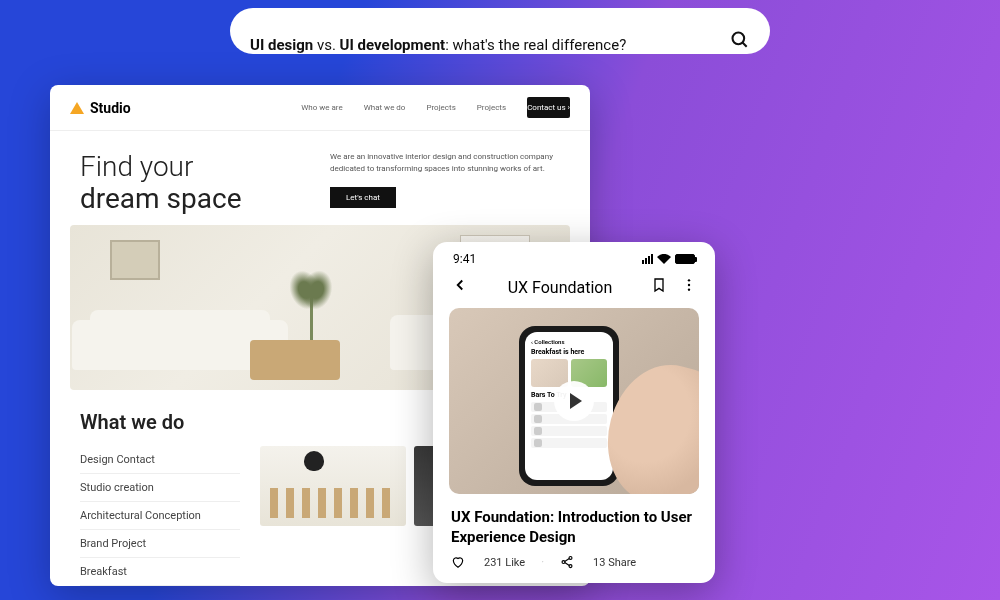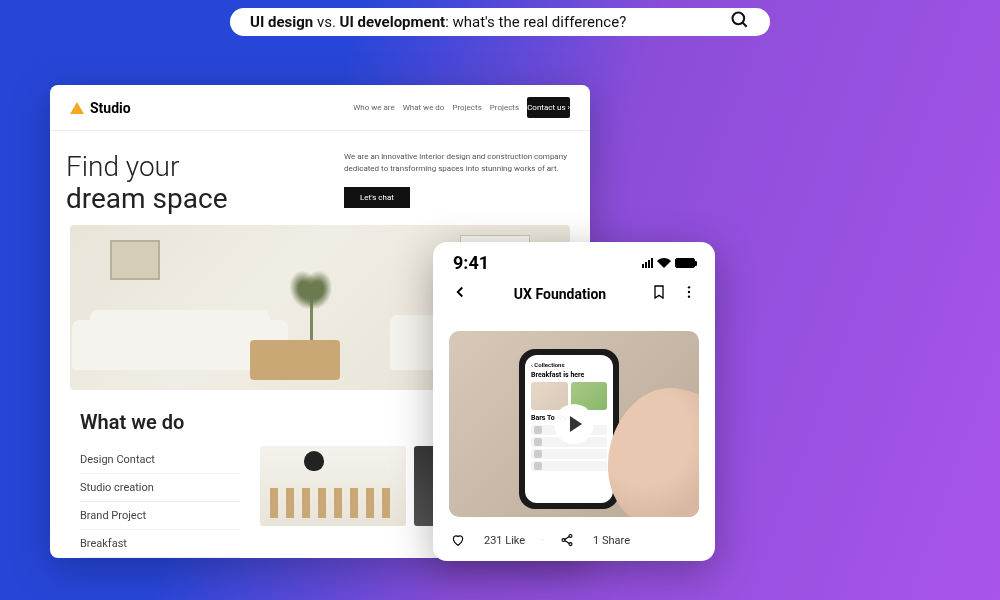--- a/index.html
+++ b/index.html
@@ -1,27 +1,27 @@
 <!DOCTYPE html>
 <html><head>
 <meta charset="utf-8">
 <style>
 *{margin:0;padding:0;box-sizing:border-box;font-family:-apple-system,BlinkMacSystemFont,"Segoe UI",Roboto,sans-serif}
 body{width:1000px;height:600px;background:linear-gradient(110deg,#2646d8 0%,#2646d8 30%,#8b4dd8 55%,#a855e8 100%);overflow:hidden;position:relative}
-.search-bar{position:absolute;top:8px;left:230px;width:540px;height:28px;background:#fff;border-radius:24px;display:flex;align-items:center;padding:0 20px;justify-content:space-between}
+.search-bar{position:absolute;top:8px;left:230px;width:540px;height:46px;background:#fff;border-radius:24px;display:flex;align-items:flex-end;padding:0 20px;justify-content:space-between}
 .search-text{font-size:15px;color:#111}
 .search-text b{font-weight:700}
 .search-icon svg{width:20px;height:20px}
 .website-card{position:absolute;top:85px;left:50px;width:540px;background:#fff;border-radius:8px;box-shadow:0 10px 40px rgba(0,0,0,.25);overflow:hidden}
 .site-header{display:flex;justify-content:space-between;padding:12px 20px;border-bottom:1px solid #eee}
 .logo{display:flex;align-items:center;gap:6px;font-weight:700;font-size:14px}
 .logo-tri{width:0;height:0;border-left:7px solid transparent;border-right:7px solid transparent;border-bottom:12px solid #f5a623}
-.site-nav{display:flex;align-items:center;gap:8px;font-size:8px;color:#666}
+.site-nav{display:flex;align-items:center;gap:21px;font-size:8px;color:#666}
 .contact-btn{background:#111;color:#fff;padding:6px 0;font-size:8px;border-radius:2px}
-.hero{padding:20px 16px 10px;display:flex;justify-content:space-between;gap:20px}
+.hero{padding:20px 30px 10px;display:flex;justify-content:space-between;gap:20px}
 .hero-left h1{font-size:28px;font-weight:300;line-height:1.15;color:#222}
 .hero-left h1 .bold{font-weight:400;display:block}
 .hero-right{flex:1;max-width:230px}
 .hero-right p{font-size:8px;color:#555;line-height:1.5;margin-bottom:10px}
 .lets-chat{background:#111;color:#fff;font-size:8px;padding:6px 16px;display:inline-block}
 .hero-img{margin:0 20px;height:165px;border-radius:4px;background:linear-gradient(135deg,#e8e4d8 0%,#f0ede4 40%,#e5e0d3 100%);position:relative;overflow:hidden}
 .sofa{position:absolute;bottom:20px;left:20px;width:180px;height:60px;background:#f5f3ed;border-radius:8px 8px 4px 4px}
 .sofa::before,.sofa::after{content:"";position:absolute;bottom:0;width:36px;height:50px;background:#f5f3ed;border-radius:8px 8px 4px 4px}
 .sofa::before{left:-18px}
 .sofa::after{right:-18px}
@@ -38,33 +38,33 @@
 .wwd-content{display:flex;gap:20px}
 .wwd-list{flex:0 0 160px}
 .wwd-item{font-size:11px;color:#444;padding:7px 0;border-bottom:1px solid #eee}
 .wwd-images{flex:1;display:flex;gap:8px}
 .wwd-img{flex:1;height:80px;border-radius:3px}
 .wwd-img.i1{background:linear-gradient(#f4f2ec,#e8e4d8);position:relative}
 .wwd-img.i1::after{content:"";position:absolute;bottom:8px;left:10px;right:10px;height:30px;background:repeating-linear-gradient(90deg,#c9a876 0 8px,transparent 8px 16px)}
 .wwd-img.i1::before{content:"";position:absolute;top:5px;left:30%;width:20px;height:20px;background:#222;border-radius:50% 50% 45% 45%}
 .wwd-img.i2{background:linear-gradient(#3a3a3a,#555)}
 .phone-card{position:absolute;top:242px;left:433px;width:282px;background:#fff;border-radius:14px;box-shadow:0 10px 40px rgba(0,0,0,.3);overflow:hidden}
-.status-bar{display:flex;justify-content:space-between;align-items:center;padding:10px 20px 4px;font-size:18px;font-weight:700}
+.status-bar{display:flex;justify-content:space-between;align-items:center;padding:10px 20px 4px;font-size:12px;font-weight:400}
 .status-icons{display:flex;gap:4px;align-items:center}
 .signal{display:flex;gap:1px;align-items:flex-end}
 .signal span{width:2px;background:#000}
 .signal span:nth-child(1){height:4px}.signal span:nth-child(2){height:6px}.signal span:nth-child(3){height:8px}.signal span:nth-child(4){height:10px}
 .battery{width:20px;height:10px;border:1px solid #000;border-radius:2px;position:relative;background:#000}
 .battery::after{content:"";position:absolute;right:-3px;top:2px;width:2px;height:5px;background:#000;border-radius:0 1px 1px 0}
 .app-header{display:flex;align-items:center;justify-content:space-between;padding:6px 18px 10px}
 .back-arrow svg{width:18px;height:18px}
-.app-title{font-weight:700;font-size:14px}
+.app-title{font-weight:400;font-size:16px}
 .header-actions{display:flex;gap:14px;align-items:center}
 .bookmark svg,.more-dots svg{width:16px;height:16px}
-.phone-hero{margin:16px 16px;height:186px;border-radius:10px;background:linear-gradient(135deg,#d8c8b8 0%,#c8b8a8 50%,#b8a898 100%);position:relative;overflow:hidden}
+.phone-hero{margin:0 16px;height:186px;border-radius:10px;background:linear-gradient(135deg,#d8c8b8 0%,#c8b8a8 50%,#b8a898 100%);position:relative;overflow:hidden}
 .inner-phone{position:absolute;top:18px;left:70px;width:100px;height:160px;background:#1a1a1a;border-radius:16px;padding:6px}
 .inner-screen{width:100%;height:100%;background:#fff;border-radius:12px;padding:6px;font-size:5px;overflow:hidden}
 .inner-screen .ih{font-size:6px;font-weight:600;margin-bottom:2px}
 .inner-screen .isub{font-size:7px;font-weight:700;margin:3px 0}
 .inner-row{display:flex;gap:3px;margin-bottom:4px}
 .inner-card{flex:1;height:28px;background:linear-gradient(135deg,#e8d8c8,#d8c8b8);border-radius:3px}
 .inner-card.green{background:linear-gradient(135deg,#a8c888,#88b868)}
 .inner-list-item{height:10px;background:#f4f4f4;border-radius:2px;margin-bottom:2px;display:flex;align-items:center;padding:0 3px;gap:3px}
 .inner-list-item::before{content:"";width:8px;height:8px;background:#ccc;border-radius:2px}
 .play-btn{position:absolute;top:50%;left:50%;transform:translate(-50%,-50%);width:40px;height:40px;background:rgba(255,255,255,.95);border-radius:50%;display:flex;align-items:center;justify-content:center}
@@ -120,20 +120,21 @@
       <div class="sofa2"></div>
     <div class="coffee-table"></div>
       <div class="plant"></div>
   </div>
   <div class="what-we-do">
     <h2>What we do</h2>
     <div class="wwd-content">
       <div class="wwd-list">
         <div class="wwd-item">Design Contact</div>
         <div class="wwd-item">Studio creation</div>
+        <div class="wwd-item">Architectural Conception</div>
         <div class="wwd-item">Brand Project</div>
         <div class="wwd-item">Breakfast</div>
       </div>
       <div class="wwd-images">
         <div class="wwd-img i1"></div>
         <div class="wwd-img i2"></div>
       </div>
     </div>
   </div>
 </div>
@@ -188,32 +189,33 @@
         <div class="isub">Bars To Try</div>
         <div class="inner-list-item"></div>
           <div class="inner-list-item"></div>
           <div class="inner-list-item"></div>
           <div class="inner-list-item"></div>
       </div>
     </div>
     <div class="hand"></div>
     <div class="play-btn"></div>
   </div>
+  <div class="phone-title">UX Foundation: Introduction to User Experience Design</div>
   <div class="phone-stats">
     <div class="stat">
       <svg viewBox="0 0 24 24" fill="none" stroke="#000" stroke-width="2">
           <path d="M12 21s-8-5-8-12a5 5 0 0 1 8-3 5 5 0 0 1 8 3c0 7-8 12-8 12z"></path>
         </svg>
       <span>231 Like</span>
     </div>
     <span style="color:#ccc">·</span>
     <div class="stat">
       <svg viewBox="0 0 24 24" fill="none" stroke="#000" stroke-width="2">
           <circle cx="18" cy="5" r="2.5"></circle>
           <circle cx="6" cy="12" r="2.5"></circle>
           <circle cx="18" cy="19" r="2.5"></circle>
           <line x1="8" y1="11" x2="16" y2="6"></line>
           <line x1="8" y1="13" x2="16" y2="18"></line>
         </svg>
-      <span>1 Share</span>
+      <span>13 Share</span>
     </div>
   </div>
 </div>
 
 </body></html>

